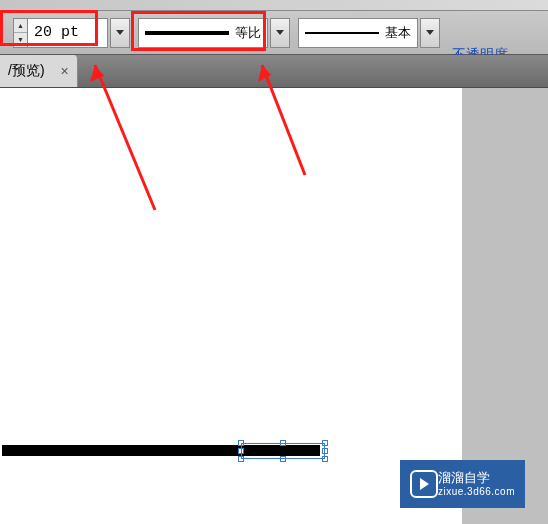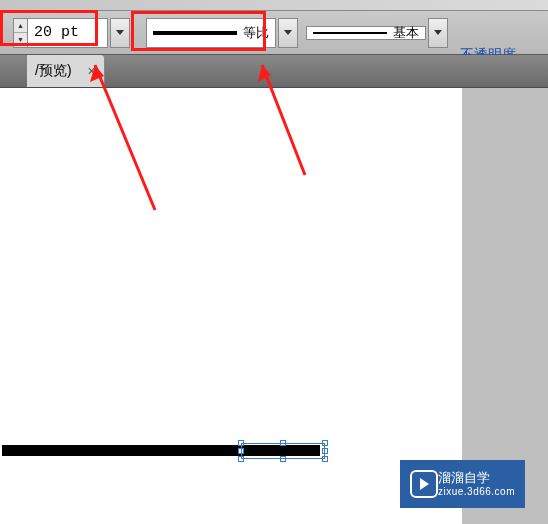--- a/index.html
+++ b/index.html
@@ -90,21 +90,21 @@
       content: '';
       border-left: 4px solid transparent;
       border-right: 4px solid transparent;
       border-top: 5px solid #333;
     }
     
     .profile-select {
       display: flex;
       align-items: center;
       height: 30px;
-      margin-left: 16px;
+      margin-left: 8px;
       border-radius: 12px;
     }
     .profile-box {
       width: 130px;
       height: 30px;
       border: 1px solid #888;
       background: #fff;
       display: flex;
       align-items: center;
       padding: 0 6px;
@@ -121,21 +121,21 @@
     }
     
     .brush-select {
       display: flex;
       align-items: center;
       height: 30px;
       margin-left: 8px;
     }
     .brush-box {
       width: 120px;
-      height: 14px;
+      height: 30px;
       border: 1px solid #888;
       background: #fff;
       display: flex;
       align-items: center;
       padding: 0 6px;
     }
     .brush-line {
       flex: 1;
       height: 2px;
       background: #000;
@@ -154,21 +154,20 @@
     .tabbar {
       position: absolute;
       top: 55px;
       left: 0;
       right: 0;
       height: 33px;
       background: linear-gradient(to bottom, #888, #6a6a6a);
       display: flex;
       align-items: flex-end;
       border-bottom: 1px solid #4a4a4a;
-      padding-left: 27px;
     }
     .tab {
       background: #d9d9d9;
       height: 32px;
       padding: 0 12px 0 8px;
       display: flex;
       align-items: center;
       border-right: 1px solid #888;
       border-top-right-radius: 4px;
       position: relative;

